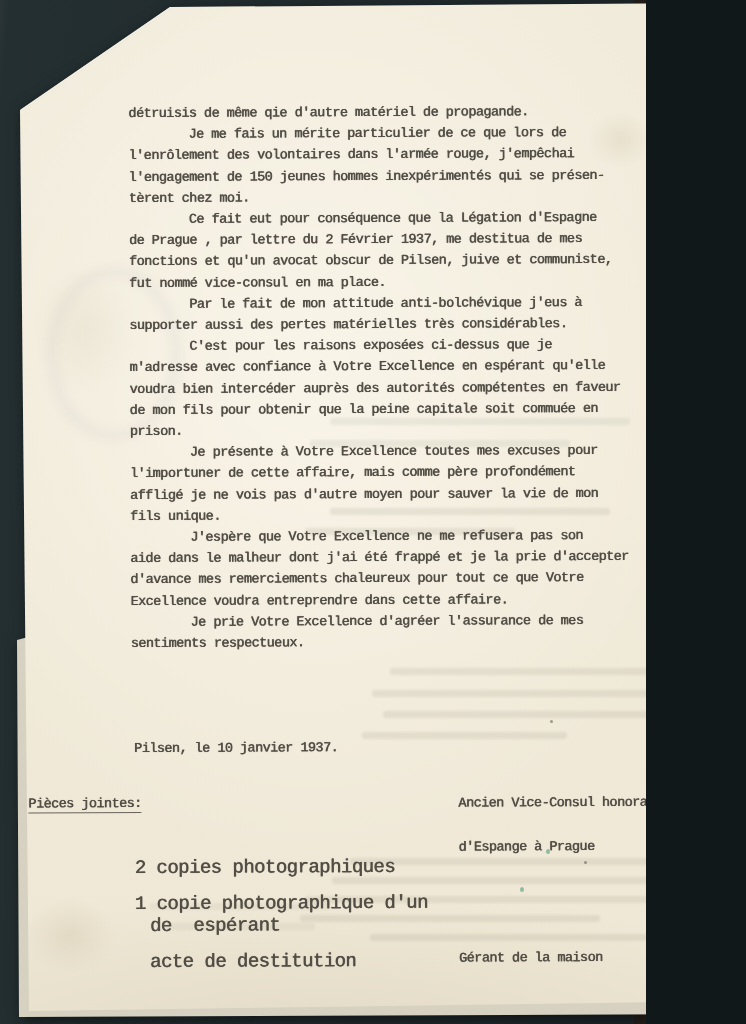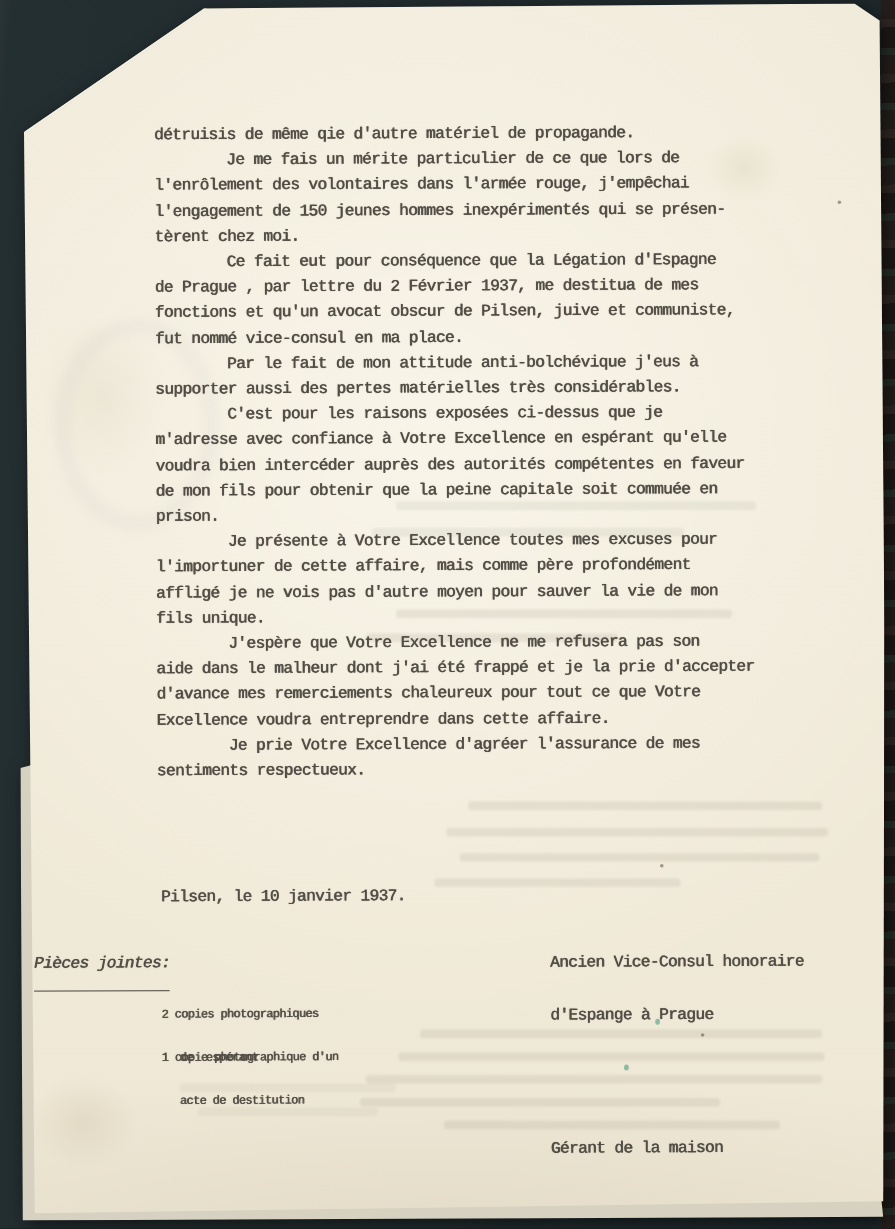--- a/index.html
+++ b/index.html
@@ -1,17 +1,17 @@
 <!DOCTYPE html>
 <html><head>
 <meta charset="utf-8">
 <style>
   html,body{margin:0;padding:0;background:#10181a;}
   .stage{
-    position:relative;width:746px;height:1024px;overflow:hidden;
+    position:relative;width:646px;height:1024px;overflow:hidden;
     background:linear-gradient(95deg,#2b3537 0px,#242f31 10px,#212b2e 55%,#1d2629 95%);
     font-family:"Liberation Mono","DejaVu Sans Mono",monospace;
   }
   .right-band{
     position:absolute;top:0;right:0;width:12px;height:1024px;
     background:repeating-linear-gradient(178deg,#241d19 0 16px,#302622 16px 23px,#1c1714 23px 40px,#262e26 40px 46px);
     opacity:.9;
   }
   .paper-wrap{position:absolute;inset:0;filter:drop-shadow(3px 4px 7px rgba(0,0,0,.55));}
   .undersheet{
@@ -43,23 +43,23 @@
   .tline{display:block;white-space:pre;line-height:21.2px;font-size:13.5px;letter-spacing:-0.55px;}
   .indent{padding-left:60px;}
   .dateline{position:absolute;left:133px;top:740px;font-size:13.5px;letter-spacing:-0.55px;white-space:pre;}
   .signature{position:absolute;left:457px;top:737px;font-size:13.5px;letter-spacing:-0.55px;white-space:pre;}
   .signature .line{line-height:13.8px;}
   .sig-name{margin-bottom:10px;}
   .sig-title{margin-bottom:7px;}
   .attachments-heading{
     position:absolute;left:27px;top:795px;display:inline-block;
     font-size:13.5px;letter-spacing:-0.55px;white-space:pre;
-    border-bottom:1.5px solid rgba(81,77,69,.85);padding-bottom:14px;font-style:italic;
+    border-bottom:1.5px solid rgba(81,77,69,.85);padding-bottom:1px;
   }
-  .att-item{position:absolute;font-size:10px;letter-spacing:-0.55px;white-space:pre;}
+  .att-item{position:absolute;font-size:19px;letter-spacing:-0.55px;white-space:pre;}
   .att-item .line{line-height:13.5px;}
   .att-item .cont{padding-left:15px;}
   .item1{left:133px;top:817px;}
   .item2{left:133px;top:853px;}
   .g{position:absolute;height:7px;border-radius:3px;background:rgba(128,126,110,.13);filter:blur(1px);}
   .gg{background:rgba(122,138,118,.10);}
   .stamp-ghost{
     position:absolute;left:45px;top:265px;width:110px;height:150px;border-radius:50%;
     border:14px solid rgba(140,146,150,.05);filter:blur(4px);
   }

